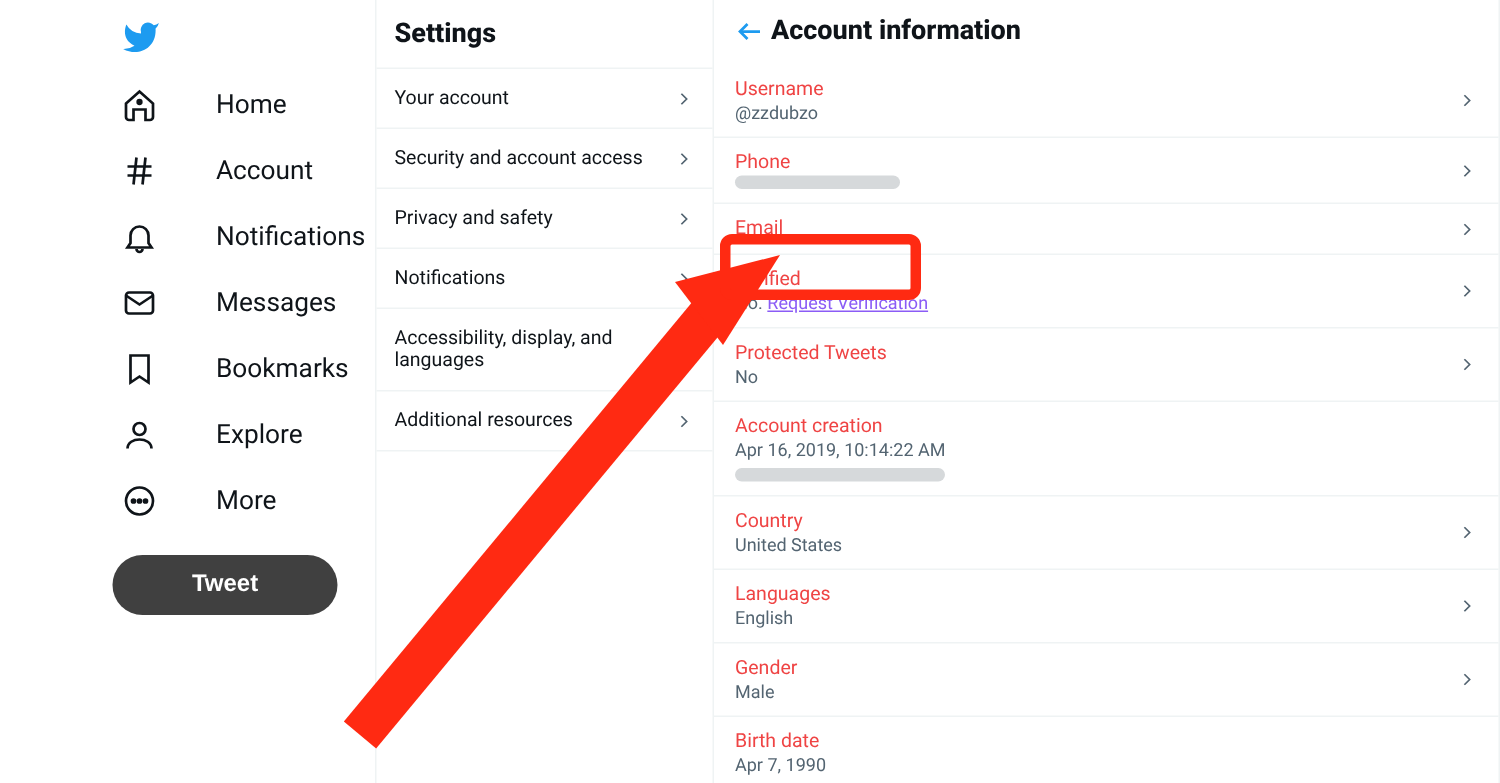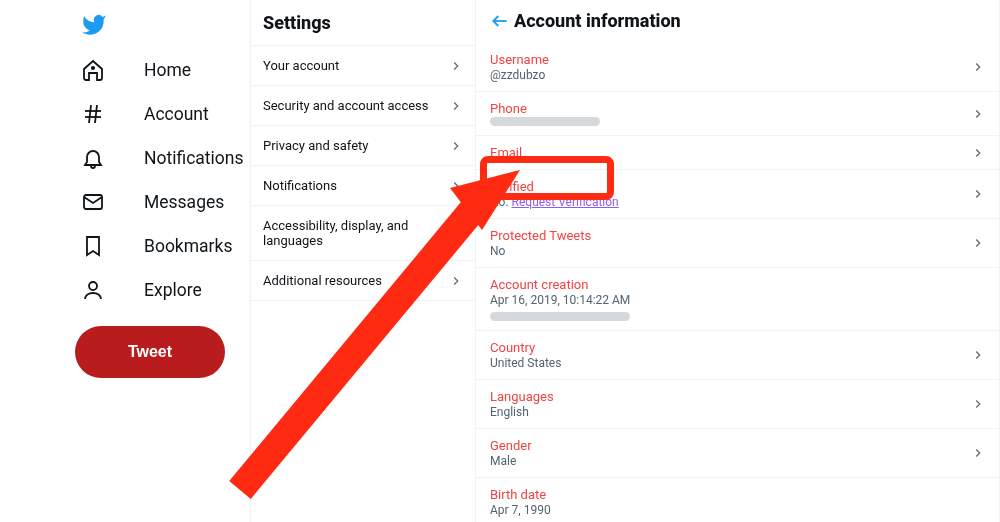--- a/index.html
+++ b/index.html
@@ -5,21 +5,21 @@
     * { margin: 0; padding: 0; box-sizing: border-box; }
     body { font-family: -apple-system, BlinkMacSystemFont, "Segoe UI", Roboto, Helvetica, Arial, sans-serif; background: #fff; color: #0f1419; }
     .app { display: flex; width: 1000px; height: 522px; overflow: hidden; }
 
     
     .sidebar { width: 250px; padding: 8px 0 8px 75px; flex-shrink: 0; }
     .logo { padding: 4px 0 10px 6px; }
     .nav-item { display: flex; align-items: center; gap: 16px; padding: 10px 6px; cursor: pointer; border-radius: 999px; }
     .nav-item .icon { width: 24px; height: 24px; display: flex; align-items: center; justify-content: center; }
     .nav-label { font-size: 17.5px; font-weight: 400; margin-left: 23px; }
-    .tweet-btn { margin-top: 14px; width: 150px; height: 52px; border-radius: 999px; background: #b91c1c; color: #fff; font-size: 16px; font-weight: 700; display: flex; align-items: center; justify-content: center; cursor: pointer; border: none; }
+    .tweet-btn { margin-top: 14px; width: 150px; height: 40px; border-radius: 999px; background: #404040; color: #fff; font-size: 16px; font-weight: 700; display: flex; align-items: center; justify-content: center; cursor: pointer; border: none; }
 
     
     .settings-col { width: 226px; border-left: 1px solid #eff3f4; border-right: 1px solid #eff3f4; flex-shrink: 0; }
     .settings-header { font-size: 18px; font-weight: 800; padding: 12px 12px 12px 12px; }
     .settings-item { display: flex; align-items: center; justify-content: space-between; padding: 12px 12px; font-size: 13px; color: #0f1419; border-bottom: 1px solid #eff3f4; cursor: pointer; }
     .settings-item:first-of-type { border-top: 1px solid #eff3f4; }
     .settings-item .chev { color: #536471; }
 
     
     .account-col { flex: 1; border-right: 1px solid #eff3f4; position: relative; }
@@ -108,20 +108,31 @@
     <div class="nav-item">
       <span class="icon">
         <svg width="24" height="24" viewBox="0 0 24 24" fill="none" stroke="#0f1419" stroke-width="1.8">
             <circle cx="12" cy="8" r="4"></circle>
             <path d="M4 21c0-4 4-6 8-6s8 2 8 6"></path>
           </svg>
       </span>
       <span class="nav-label">Explore</span>
     </div>
 
+    <div class="nav-item">
+      <span class="icon">
+        <svg width="24" height="24" viewBox="0 0 24 24" fill="none" stroke="#0f1419" stroke-width="1.8">
+            <circle cx="12" cy="12" r="9"></circle>
+            <circle cx="8" cy="12" r="1" fill="#0f1419"></circle>
+            <circle cx="12" cy="12" r="1" fill="#0f1419"></circle>
+            <circle cx="16" cy="12" r="1" fill="#0f1419"></circle>
+          </svg>
+      </span>
+      <span class="nav-label">More</span>
+    </div>
 
     <button class="tweet-btn">Tweet</button>
   </nav>
 
   <section class="settings-col">
     <h2 class="settings-header">Settings</h2>
 
     <div class="settings-item">
       <span>Your account</span>
       <span class="chev">

